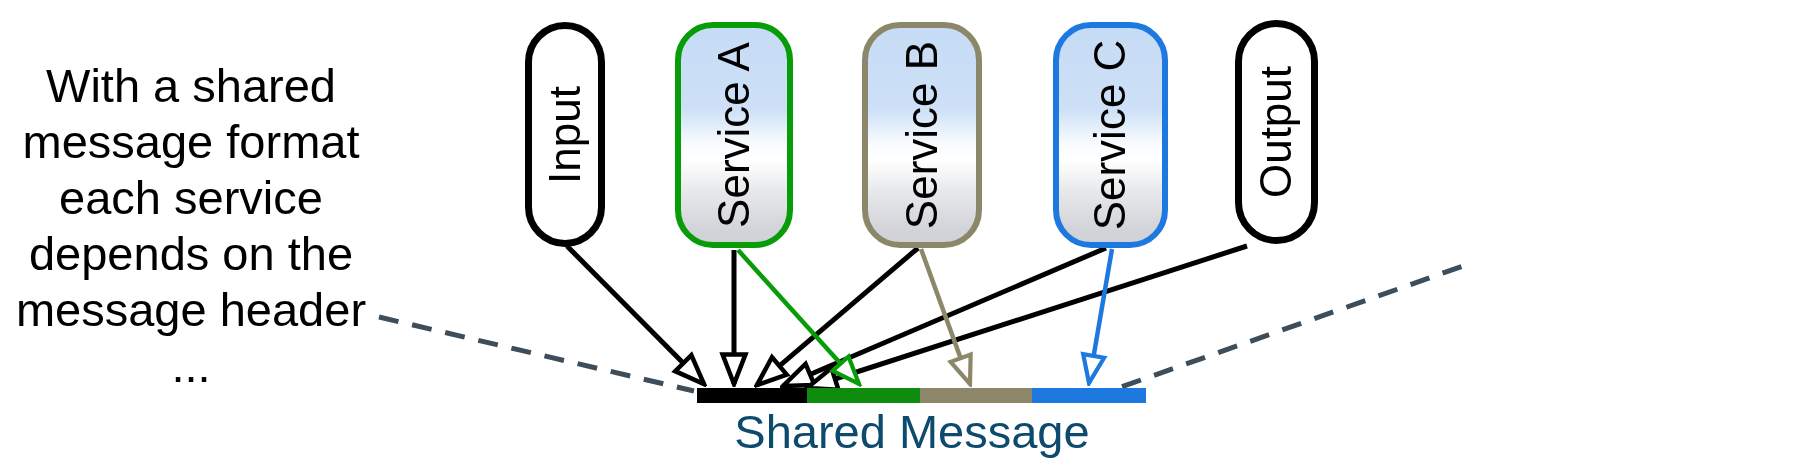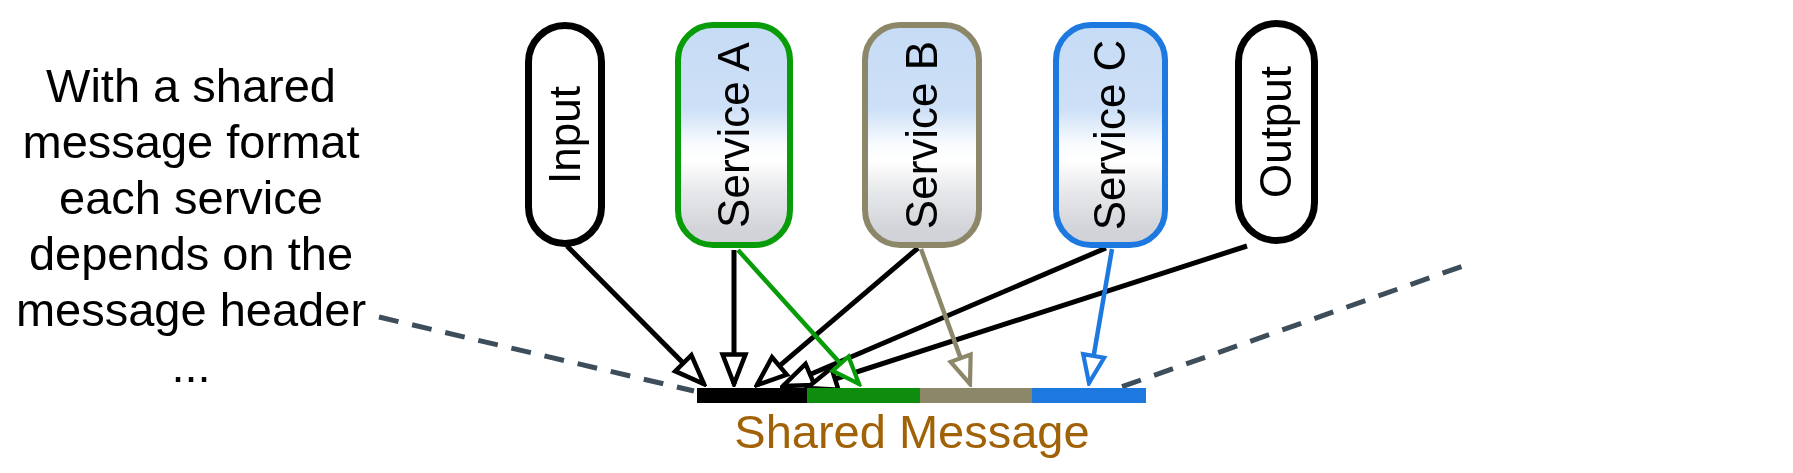--- a/index.html
+++ b/index.html
@@ -37,21 +37,21 @@
   #node-svc-c  {left:1053px;top:22px; width:115px; height:226px;}
   #node-output {left:1235px;top:20px; width:83px;  height:224px; border-radius:42px;}
   svg.wires{position:absolute; left:0; top:0; width:1793px; height:473px;}
   .seg{position:absolute; top:388px; height:15px;}
   .seg-header{left:697px; width:110px; background:#000000;}
   .seg-green {left:807px; width:113px; background:#0d8c0d;}
   .seg-tan   {left:920px; width:112px; background:#8d876a;}
   .seg-blue  {left:1032px;width:114px; background:#1d79e0;}
   .bar-label{
     position:absolute; left:687px; top:404px; width:450px;
-    text-align:center; font-size:47px; color:#a16207;
+    text-align:center; font-size:47px; color:#0c4a6e;
   }
 </style>
 </head>
 <body>
 
 <div class="canvas">
 
   <div class="note note-left">With a shared
 message format
 each service

